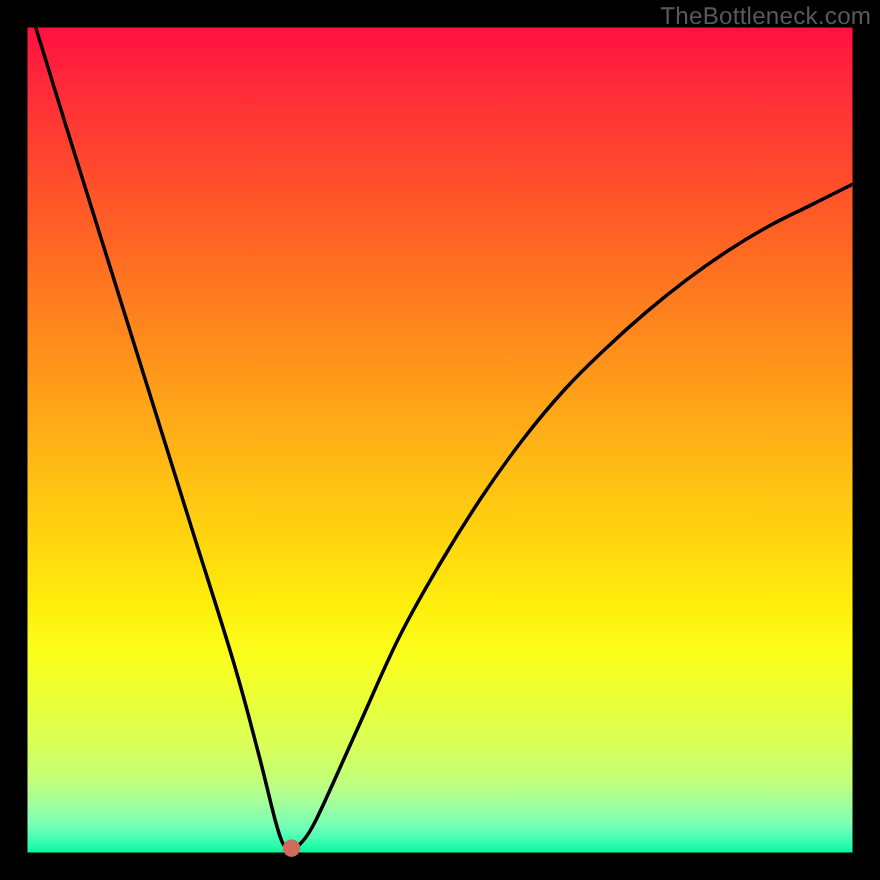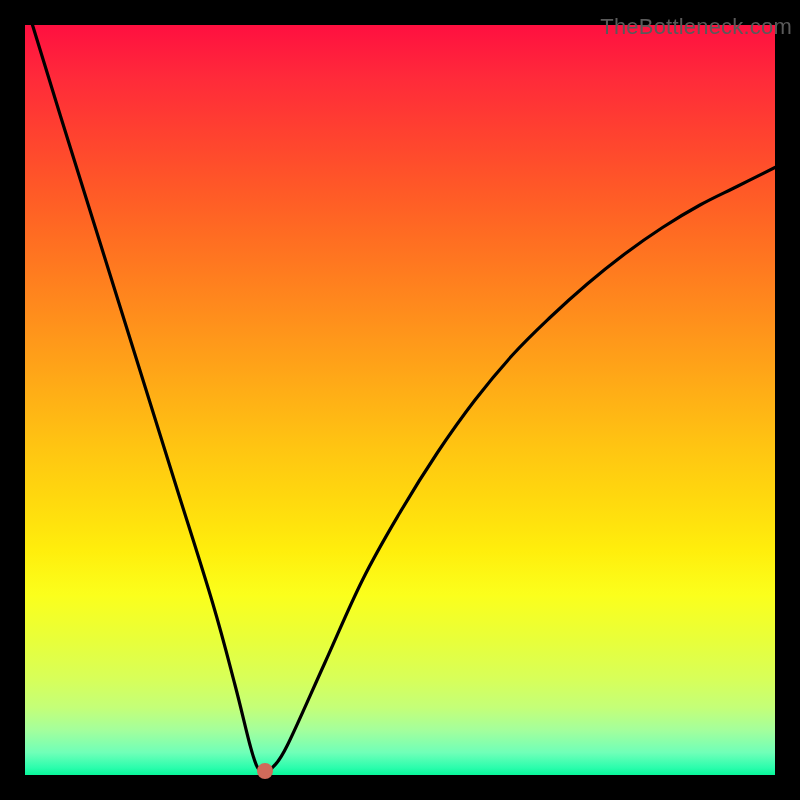--- a/index.html
+++ b/index.html
@@ -41,21 +41,21 @@
       #d8ff58 87%,
       #c4ff78 91%,
       #a4ff9c 94%,
       #70ffb8 97%,
       #2cfdad 99%,
       #08f79a 100%
     );
   }
   .watermark {
     position: absolute;
-    top: 14px;
+    top: 2px;
     right: 8px;
     color: #5a5a5a;
     font-size: 22px;
     font-weight: 400;
     letter-spacing: 0.2px;
     user-select: none;
   }
   svg.curve {
     position: absolute;
     left: 0;

